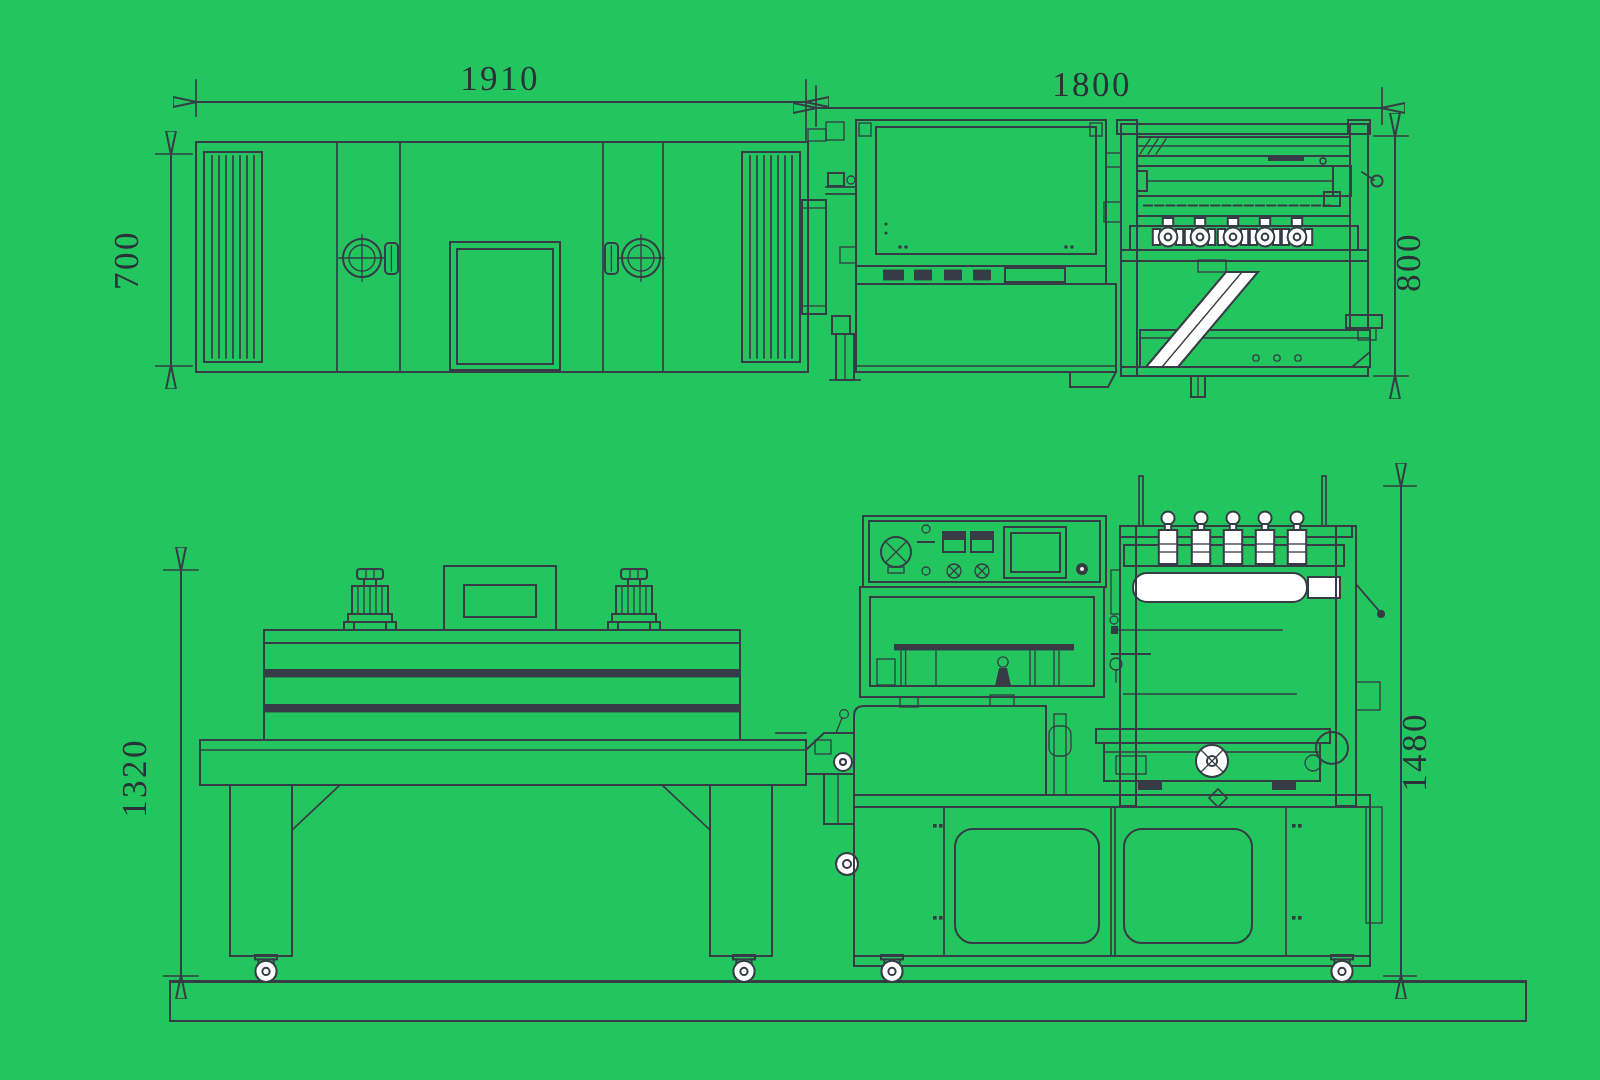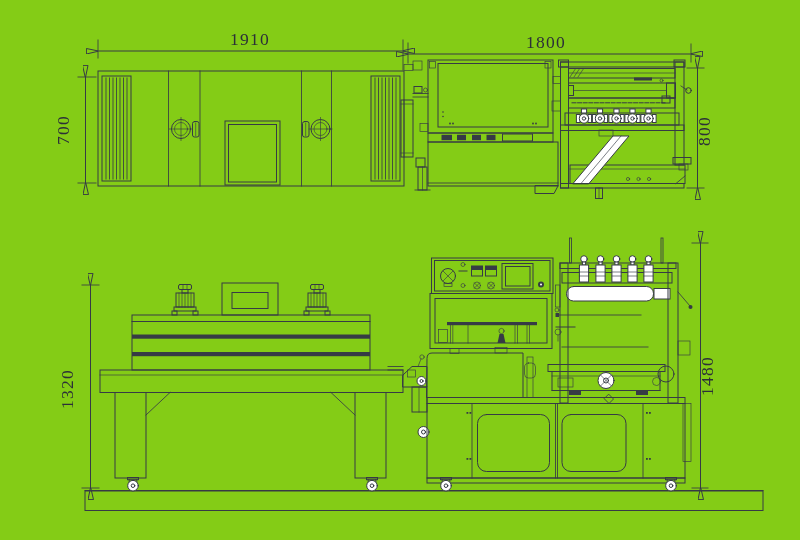--- a/index.html
+++ b/index.html
@@ -1,16 +1,16 @@
 <!DOCTYPE html>
 <html><head>
 <meta charset="utf-8">
 <style>
   html,body{margin:0;padding:0;background:#fff;}
-  .stage{position:relative;width:800px;height:540px;background:#84cc16;overflow:hidden;}
+  .stage{position:relative;width:800px;height:540px;background:#22c55e;overflow:hidden;}
   svg{display:block;}
   svg *{stroke:#363b45;fill:none;stroke-width:1;stroke-linecap:square;}
   svg .thin{stroke-width:.65;}
   svg .med{stroke-width:.85;}
   svg .dk{fill:#363b45;stroke:none;}
   svg .wh{fill:#fff;stroke:#363b45;}
   svg .whn{fill:#fff;stroke:none;}
   svg text.dim{font-family:"Liberation Serif", serif;font-size:17.5px;letter-spacing:1.2px;
       fill:#2c3038;stroke:none;text-anchor:middle;}
   svg .patrect{stroke:#363b45;}

